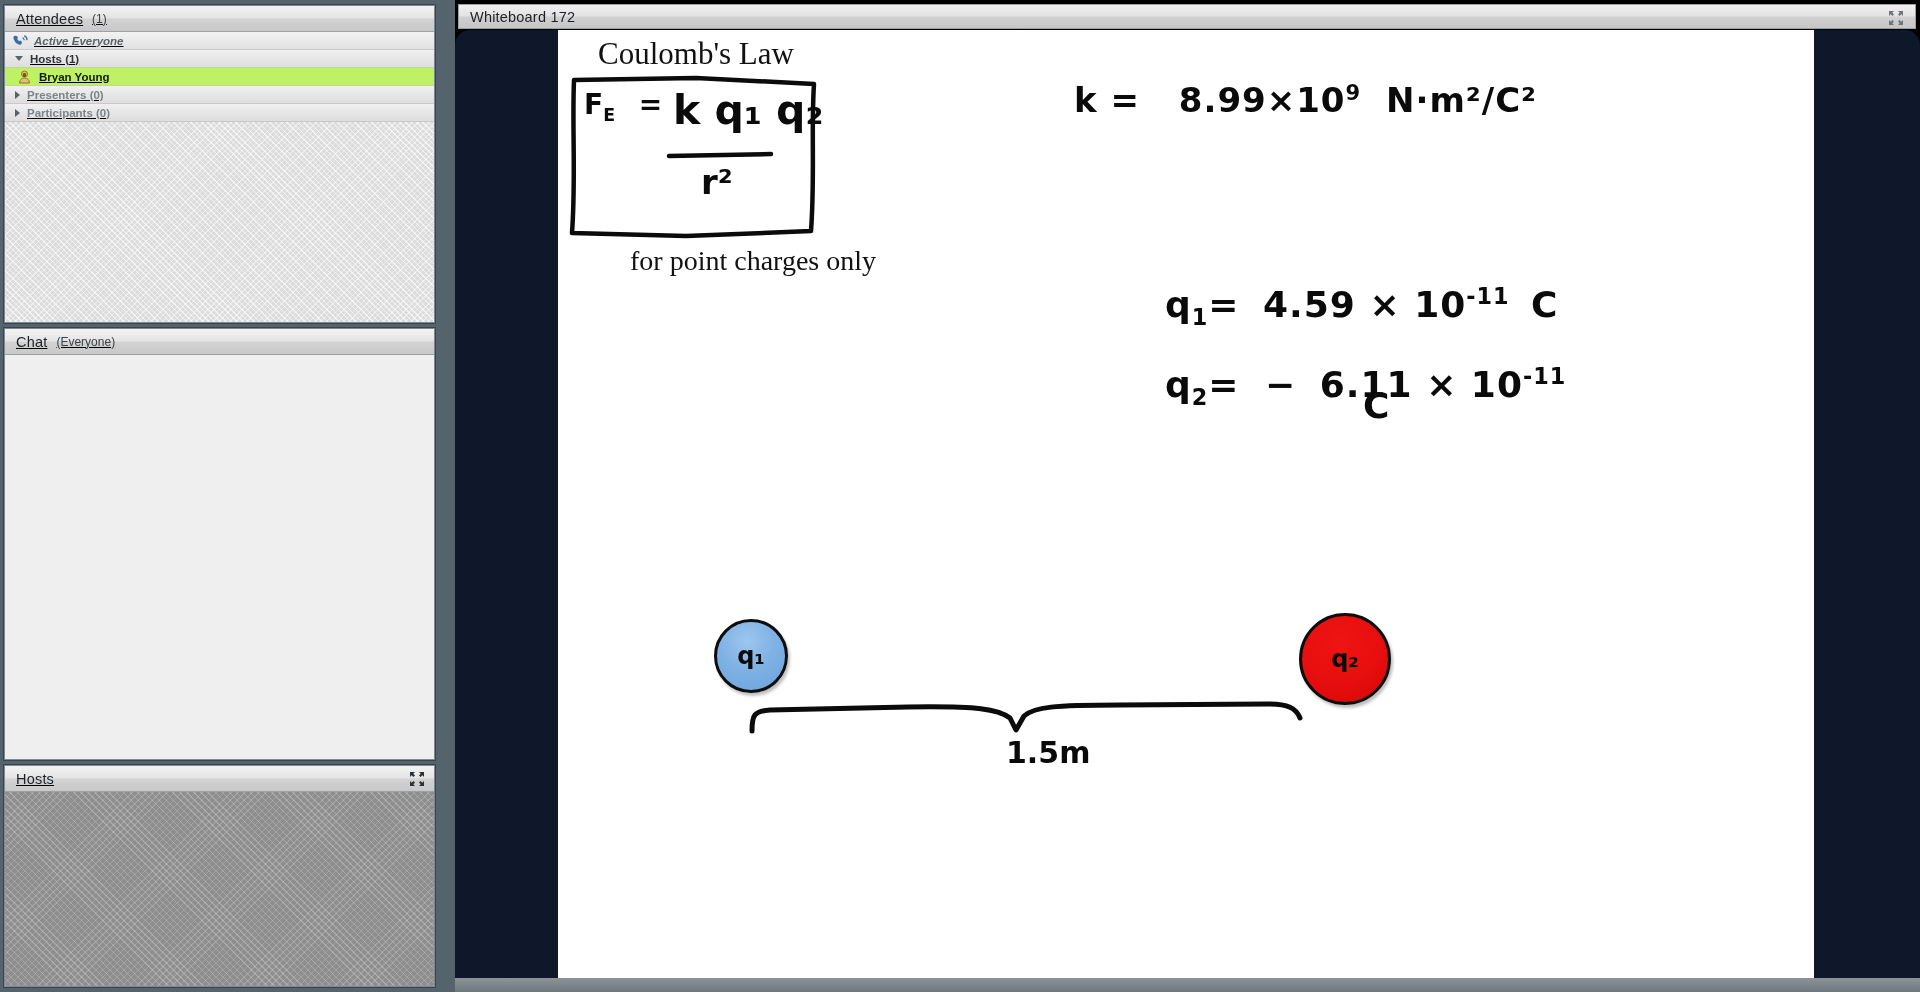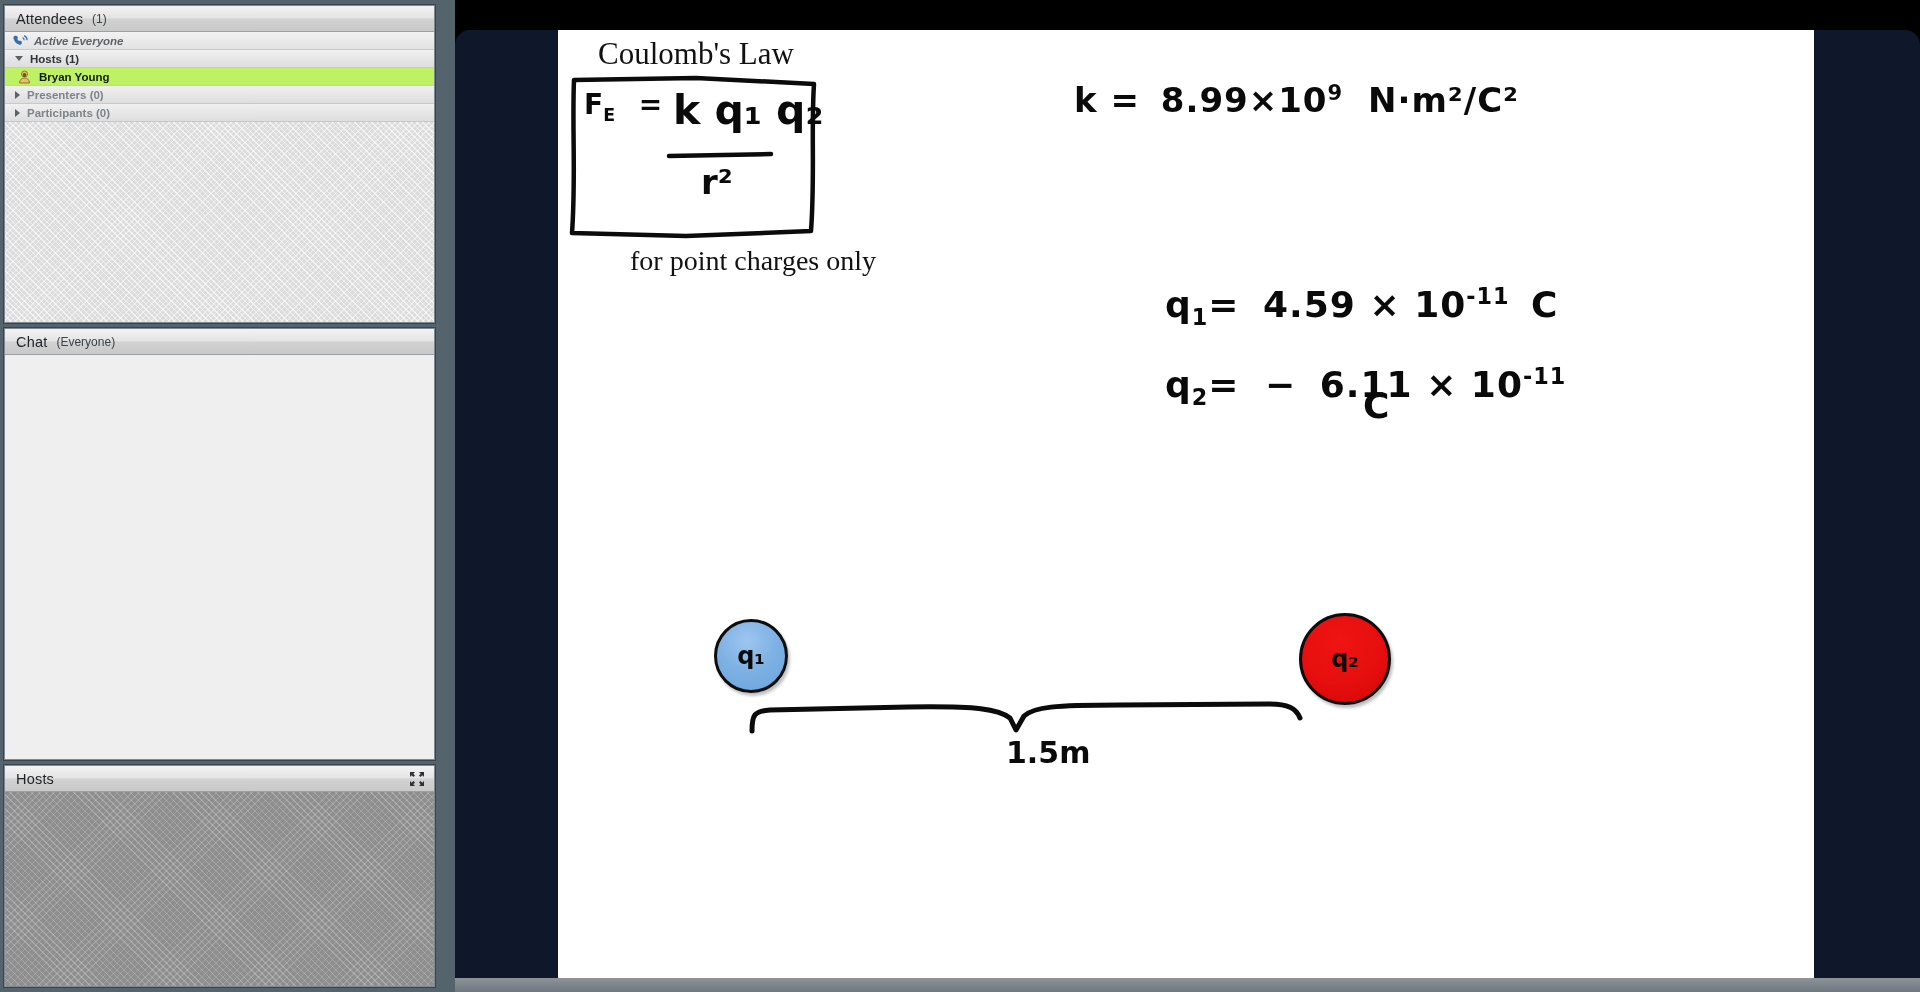--- a/index.html
+++ b/index.html
@@ -23,20 +23,21 @@
     background: #55636c;
     padding: 4px 4px 4px 3px;
   }
   .panel {
     position: absolute;
     left: 4px;
     width: 431px;
     border: 1px solid #7d8a93;
     background: #eceded;
     box-shadow: 0 0 0 1px #39444c;
+    text-decoration: underline;
   }
   .panel-attendees { top: 5px;  height: 318px; }
   .panel-chat      { top: 328px; height: 432px; }
   .panel-video     { top: 765px; height: 222px; }
 
   .panel-header {
     position: relative;
     height: 26px;
     background: linear-gradient(to bottom, #f3f3f3 0%, #e4e4e4 48%, #d2d2d2 52%, #c9c9c9 100%);
     border-bottom: 1px solid #9aa0a4;
@@ -291,20 +292,33 @@
             </g>
           </svg>
         </span>
       </div>
       <div class="video-body"></div>
     </div>
   </div>
 
   <div class="main">
 
+    <div class="wb-header">
+      <span class="panel-title">Whiteboard 172</span>
+      <span class="hdr-expand" style="right:10px;">
+        <svg width="18" height="18" viewBox="0 0 18 18">
+          <g fill="#6f767c">
+            <path d="M2 2h5L5.3 3.7 7 5.4 5.4 7 3.7 5.3 2 7z"></path>
+            <path d="M16 2h-5l1.7 1.7L11 5.4 12.6 7l1.7-1.7L16 7z"></path>
+            <path d="M2 16h5l-1.7-1.7L7 12.6 5.4 11l-1.7 1.7L2 11z"></path>
+            <path d="M16 16h-5l1.7-1.7L11 12.6 12.6 11l1.7 1.7L16 11z"></path>
+          </g>
+        </svg>
+      </span>
+    </div>
 
     <div class="wb-stage">
       <div class="wb-canvas">
 
         <div class="serif title-text">Coulomb's Law</div>
 
         <svg class="formula-svg" width="300" height="180" viewBox="0 0 300 180">
           <path d="M8 12 C6 60, 10 110, 6 165 L120 168 L245 163 C249 110, 245 60, 248 16 L130 10 Z" fill="none" stroke="#0b0b0b" stroke-width="4.5" stroke-linecap="round" stroke-linejoin="round"></path>
           <line x1="103" y1="88" x2="205" y2="86" stroke="#0b0b0b" stroke-width="4.5" stroke-linecap="round"></line>
         </svg>
@@ -313,21 +327,21 @@
           <span style="margin-left:14px;">=</span>
         </div>
         <div class="hand" style="left:115px; top:56px; font-size:41px;">k q₁ q₂</div>
         <div class="hand" style="left:143px; top:132px; font-size:34px;">r²</div>
 
         <div class="serif note-text">for point charges only</div>
 
         <div class="hand k-line">
           <span>k</span>
           <span>=</span>
-          <span style="margin-left:8px;">8.99</span><span>×</span><span>10</span><span class="sup">9</span>
+          <span style="margin-left:26px;">8.99</span><span>×</span><span>10</span><span class="sup">9</span>
           <span style="margin-left:12px;">N·m²/C²</span>
         </div>
 
         <div class="hand q1-line">
           <span>q</span><span class="sub">1</span><span>=</span>
           <span style="margin-left:10px;">4.59</span>
           <span>×</span>
           <span>10</span><span class="sup">-11</span>
           <span style="margin-left:8px;">C</span>
         </div>

